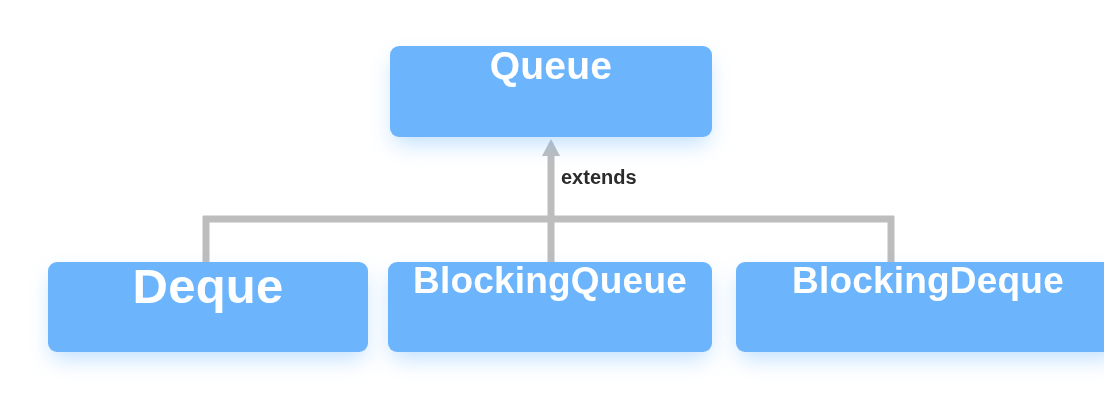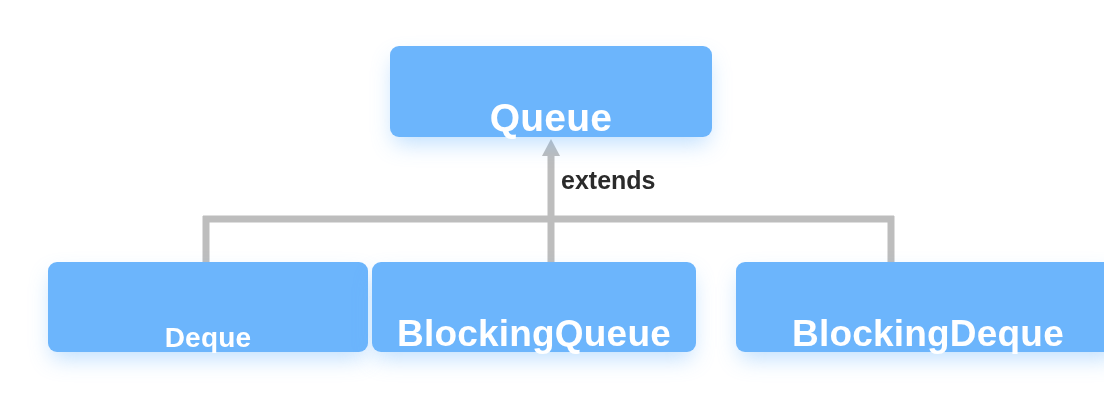--- a/index.html
+++ b/index.html
@@ -22,21 +22,21 @@
     position: absolute;
     left: 0;
     top: 0;
     width: 1104px;
     height: 400px;
     pointer-events: none;
   }
   .node {
     position: absolute;
     display: flex;
-    align-items: flex-end;
+    align-items: flex-start;
     justify-content: center;
     background: #6cb5fc;
     border-radius: 9px;
     color: #ffffff;
     font-weight: bold;
     letter-spacing: 0.2px;
     box-shadow: 0 10px 22px -4px rgba(108, 181, 252, 0.45);
     box-sizing: border-box;
     z-index: 2;
   }
@@ -50,40 +50,40 @@
     width: 322px;
     height: 91px;
   }
   #node-queue .node-label { font-size: 39px; }
   #node-deque {
     left: 48px;
     top: 262px;
     width: 320px;
     height: 90px;
   }
-  #node-deque .node-label { font-size: 28px; }
+  #node-deque .node-label { font-size: 49px; }
   #node-blockingqueue {
-    left: 372px;
+    left: 388px;
     top: 262px;
     width: 324px;
     height: 90px;
   }
   #node-blockingqueue .node-label { font-size: 37px; }
   #node-blockingdeque {
     left: 736px;
     top: 262px;
     width: 384px;
     height: 90px;
   }
   #node-blockingdeque .node-label { font-size: 37px; }
   .edge-label {
     position: absolute;
     left: 561px;
     top: 166px;
-    font-size: 25px;
+    font-size: 20px;
     font-weight: bold;
     color: #2b2b2b;
     white-space: nowrap;
     z-index: 3;
   }
 </style>
 </head>
 <body>
 
 <div id="diagram">

